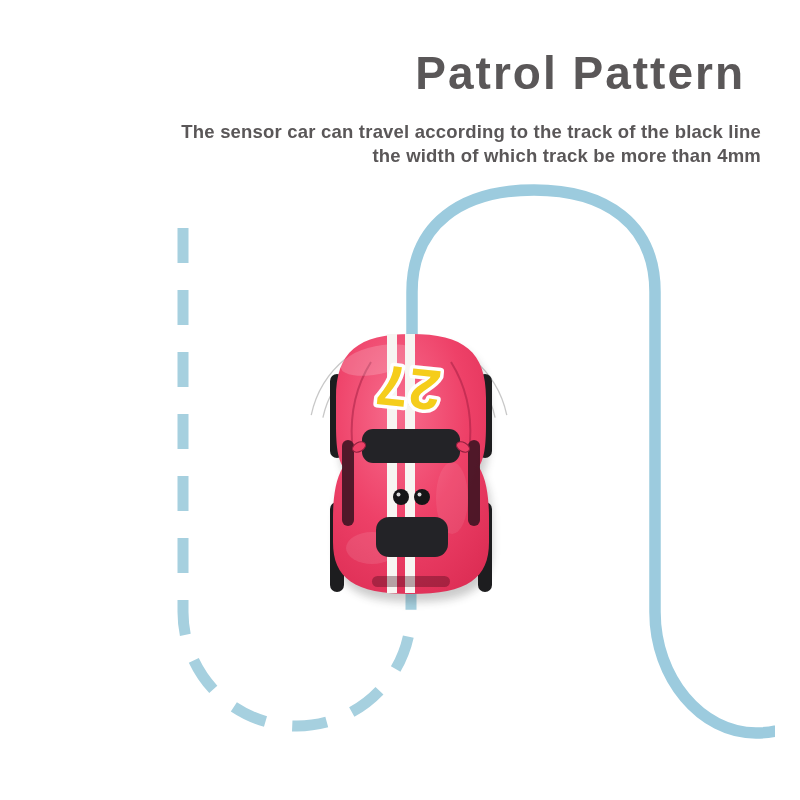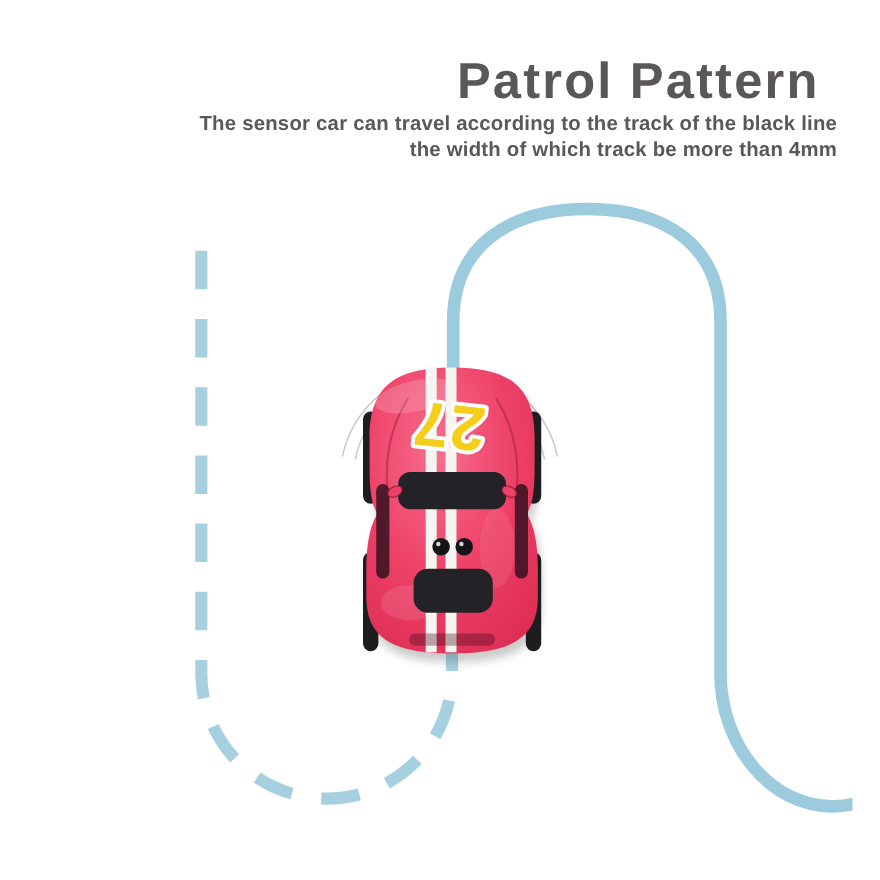--- a/index.html
+++ b/index.html
@@ -9,21 +9,21 @@
   }
   .header{
     position:absolute;top:50px;right:14px;text-align:right;color:var(--text-gray,#5a5758);
   }
   .title{
     margin:0;padding-right:16px;
     font-size:46px;font-weight:bold;letter-spacing:2px;line-height:1.0;
     color:var(--text-gray,#5a5758);
   }
   .subtitle{
-    margin:4px 0 0;font-size:18.5px;font-weight:bold;line-height:1.32;
+    margin:24px 0 0;font-size:18.5px;font-weight:bold;line-height:1.32;
     letter-spacing:0.2px;color:var(--text-gray,#5a5758);
   }
   .scene{position:absolute;left:0;top:0;}
 </style>
 </head>
 <body>
 
 <div class="canvas">
 
   <div class="header">

